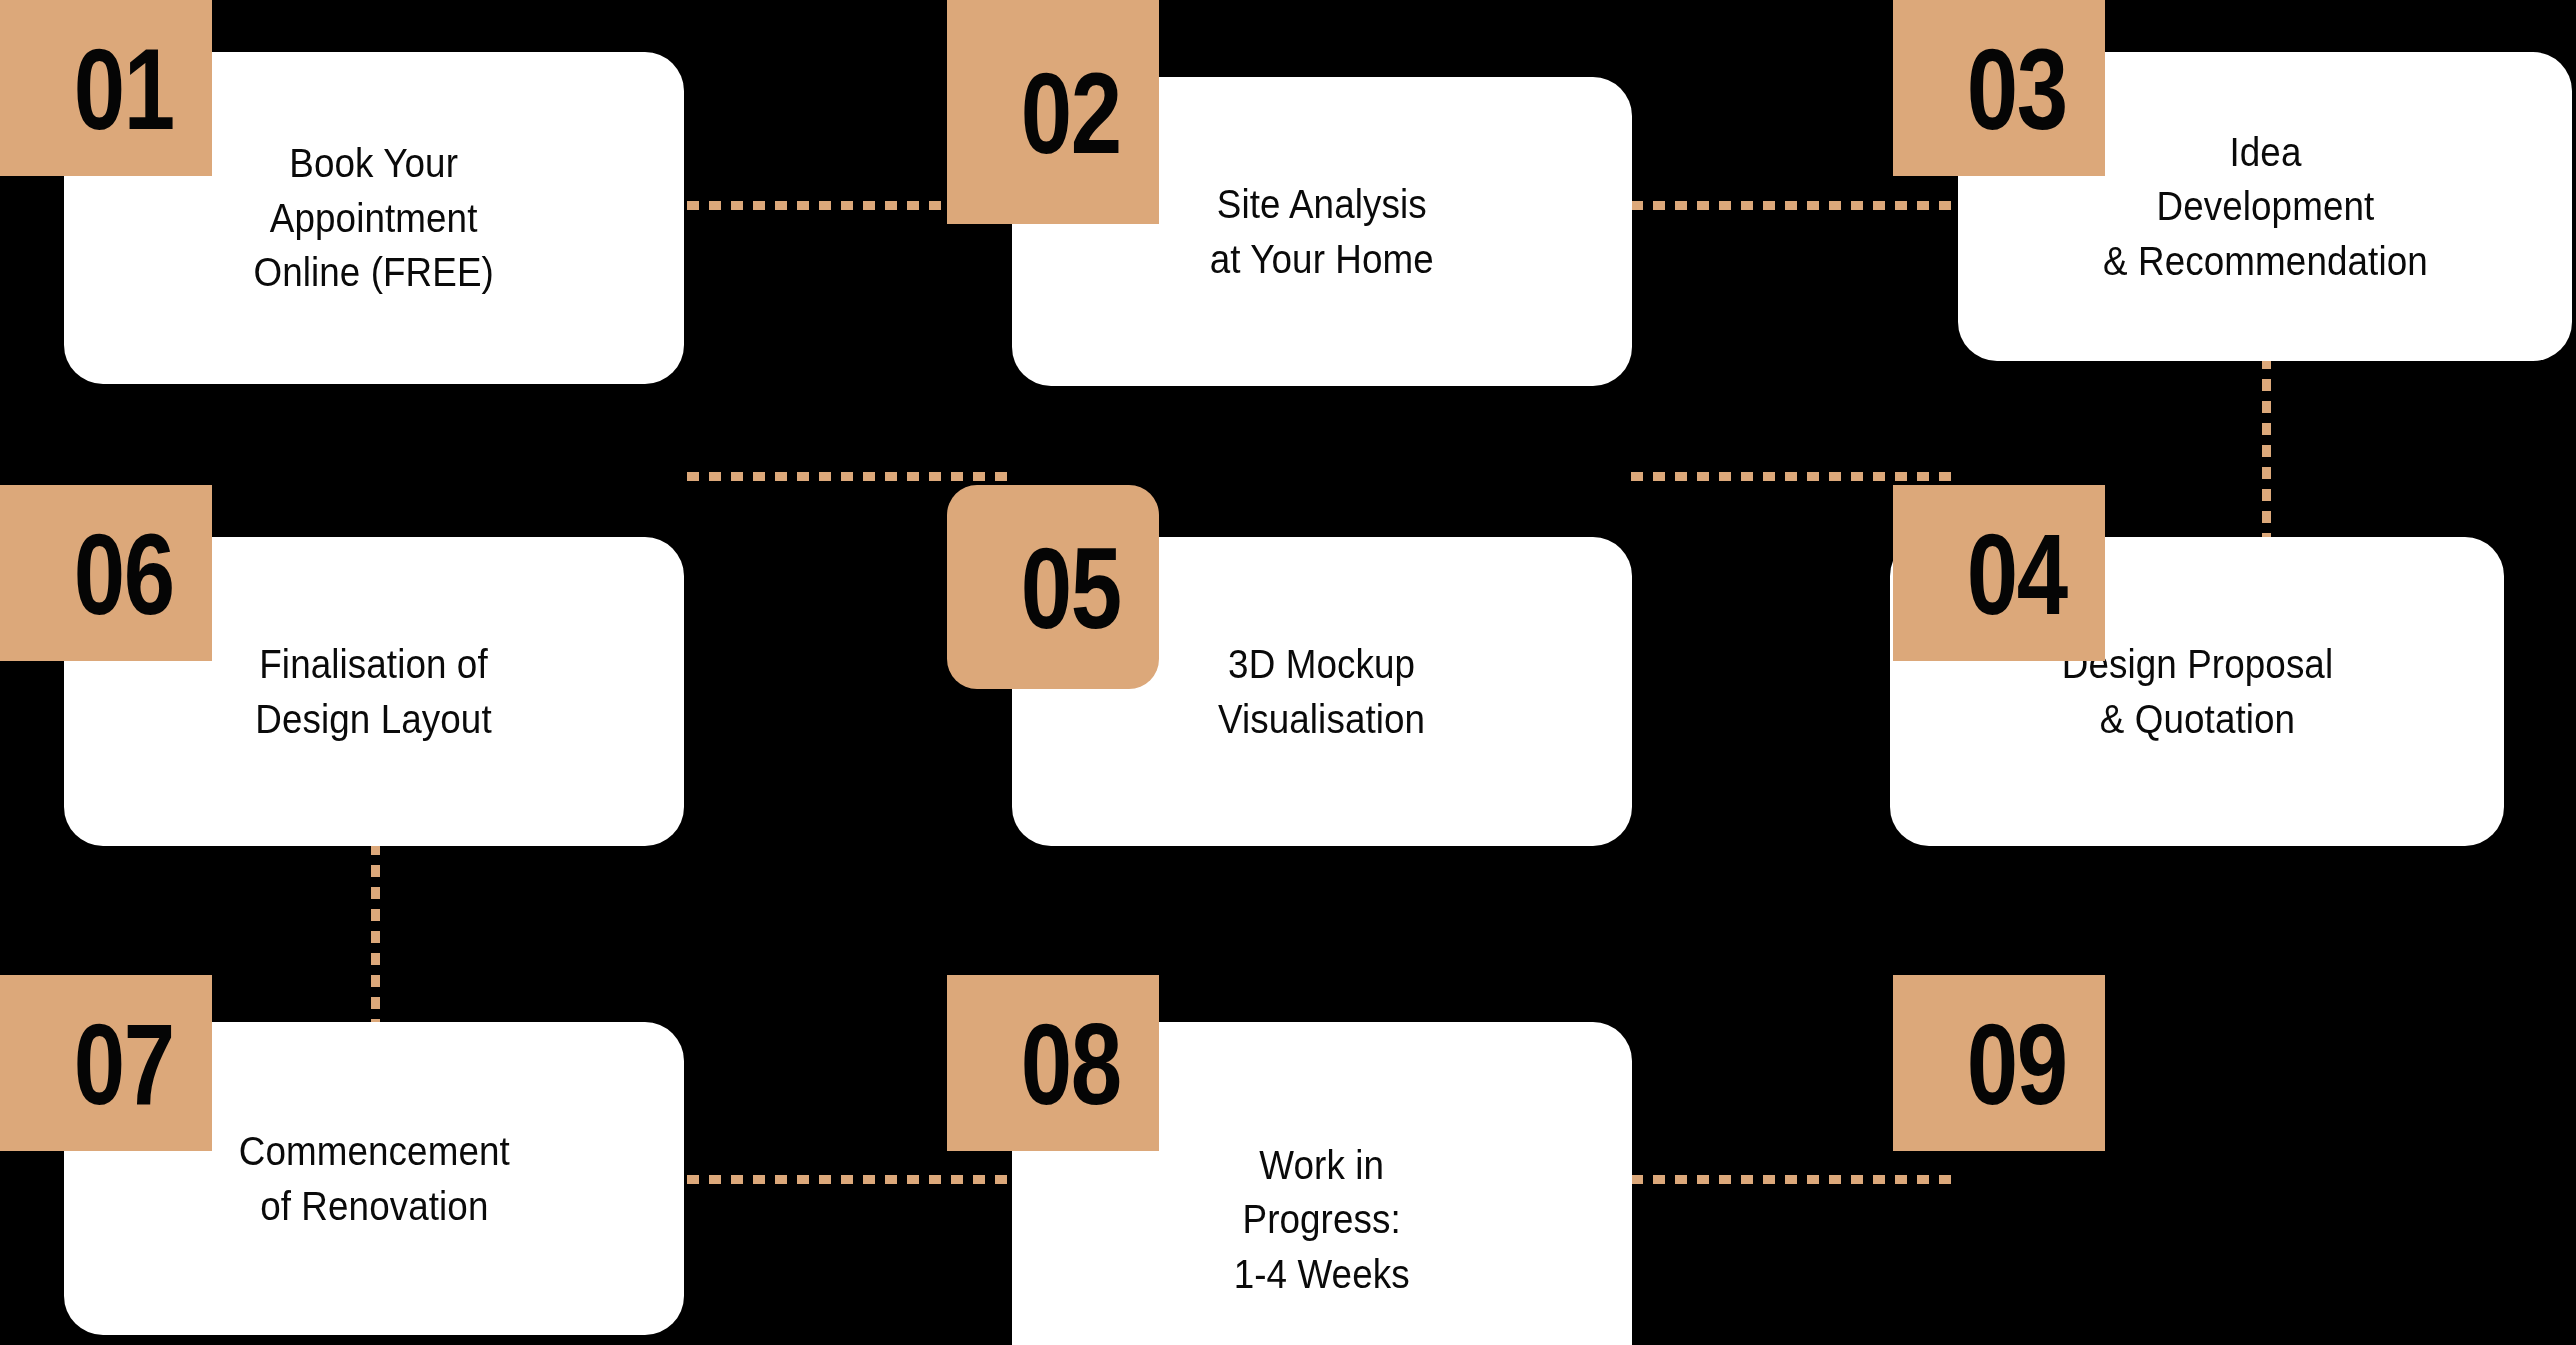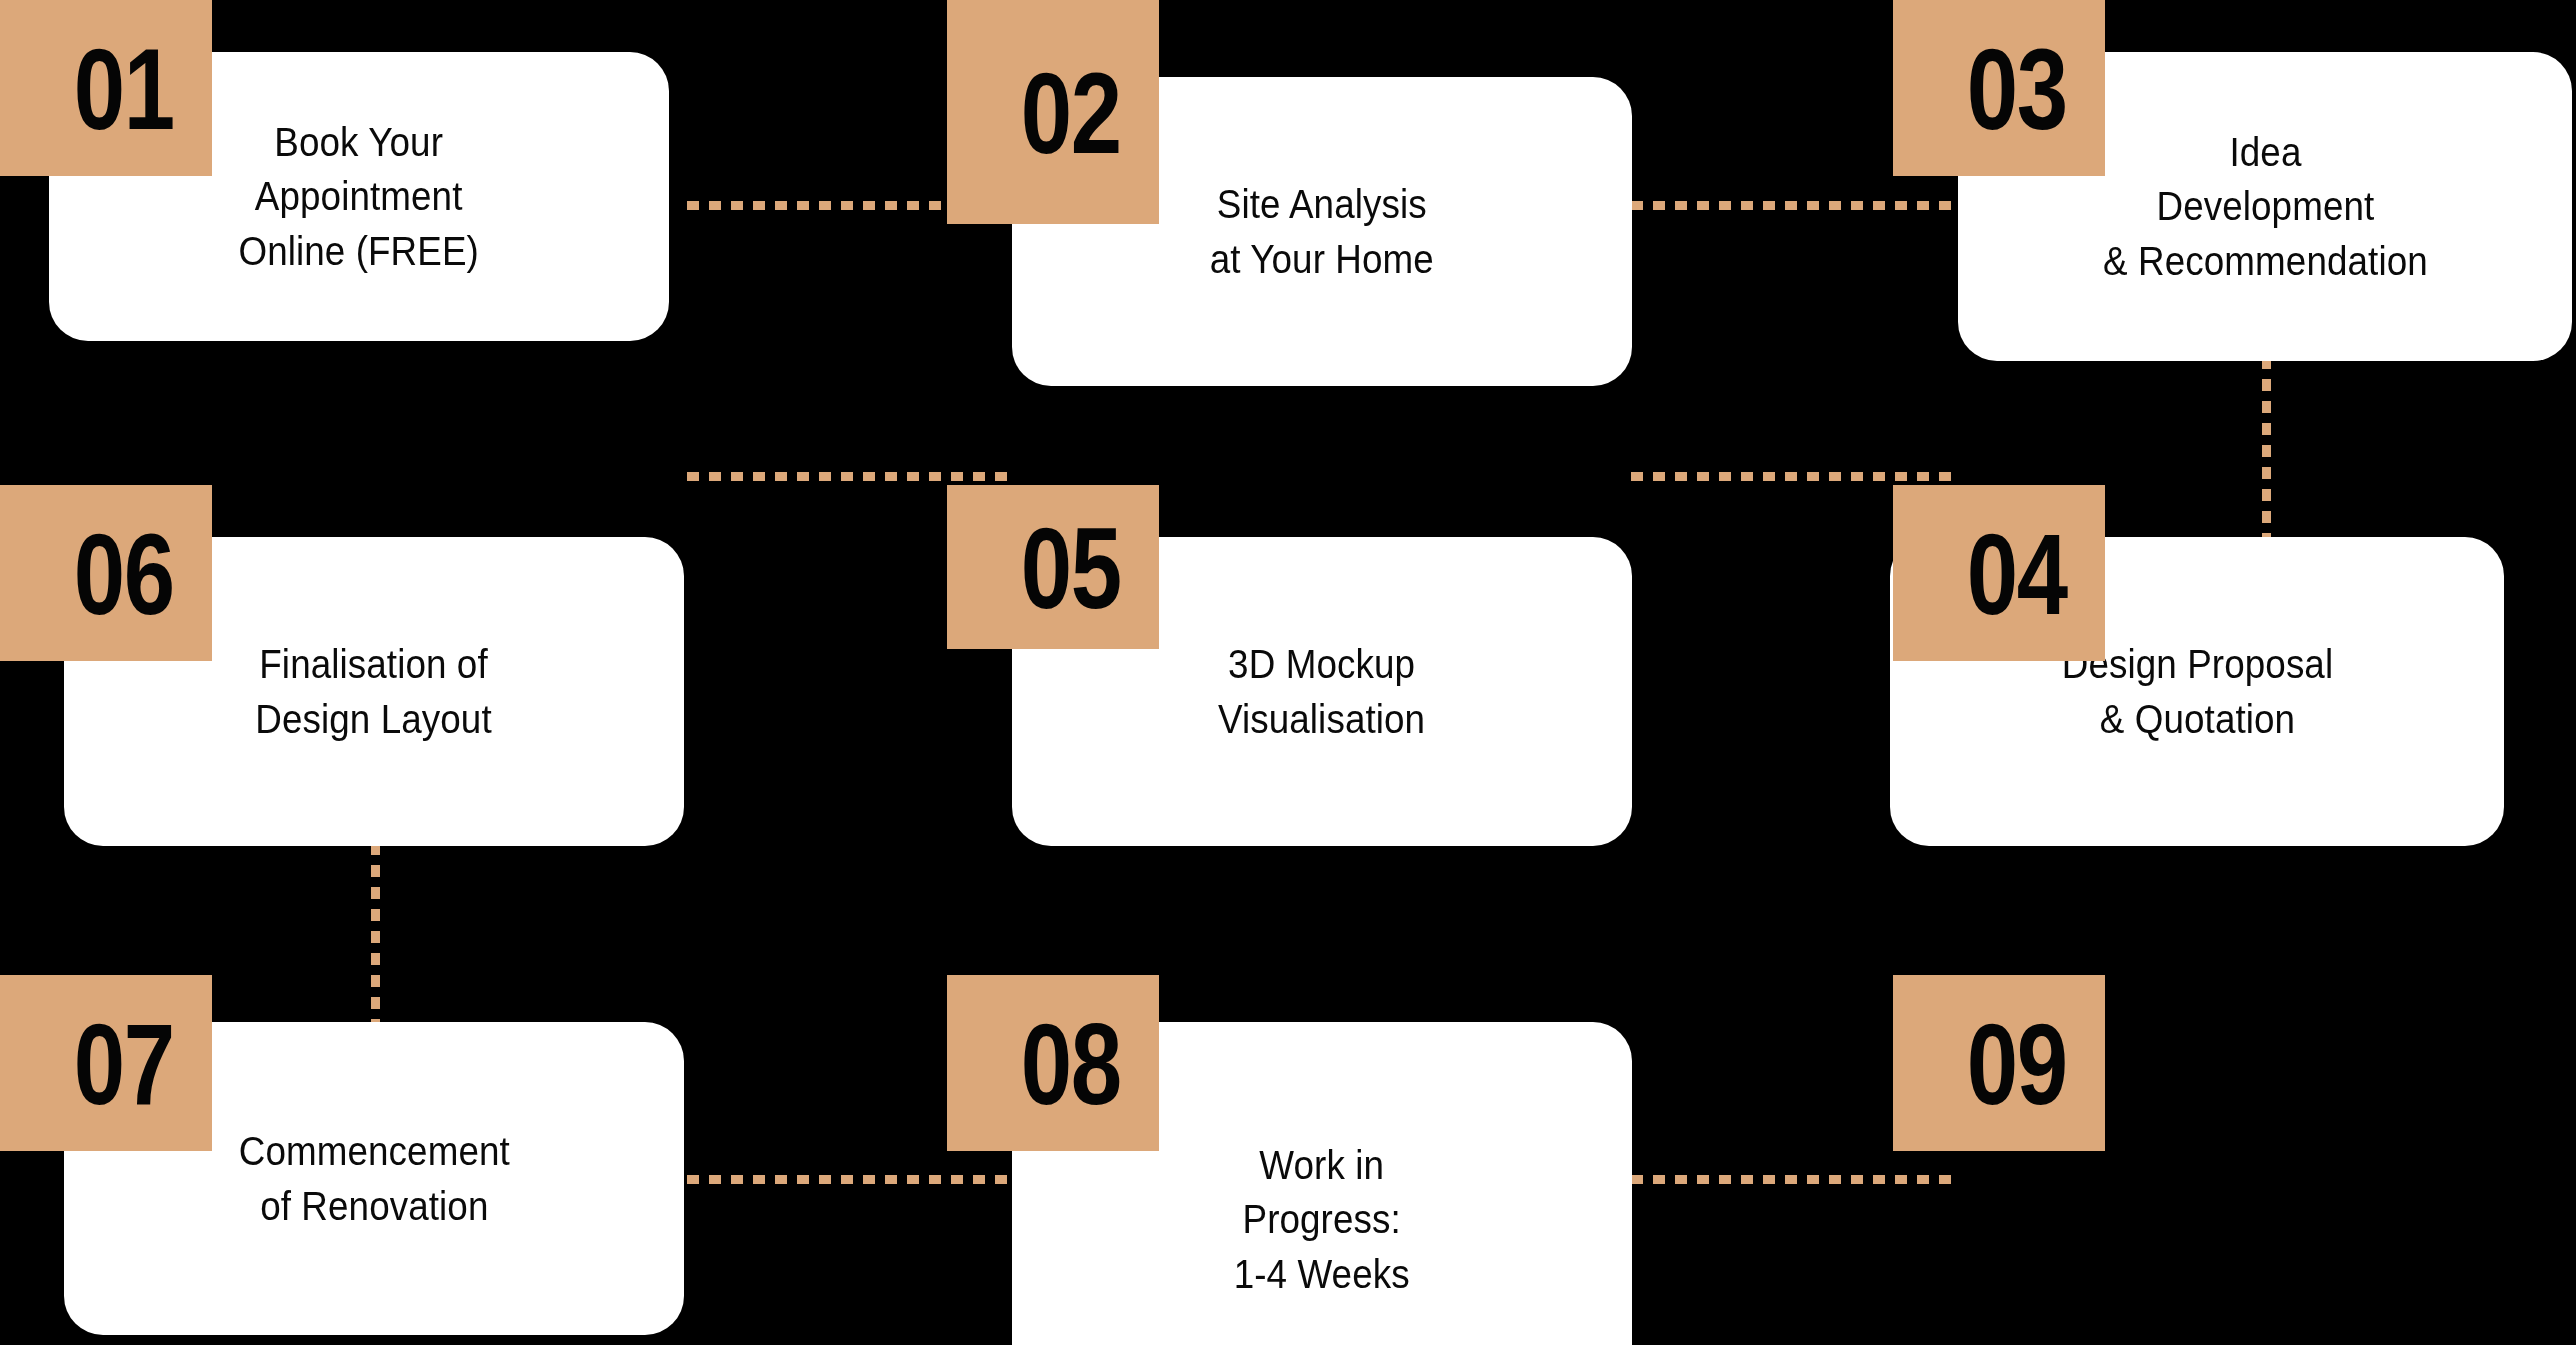--- a/index.html
+++ b/index.html
@@ -88,21 +88,21 @@
 
   <div class="conn conn-h" style="left:687px; top:201px; width:326px;"></div>
   <div class="conn conn-h" style="left:1631px; top:201px; width:328px;"></div>
   <div class="conn conn-v" style="left:2262px; top:357px; width:8.6px; height:182px;"></div>
   <div class="conn conn-h" style="left:1631px; top:472px; width:328px;"></div>
   <div class="conn conn-h" style="left:687px; top:472px; width:326px;"></div>
   <div class="conn conn-v" style="left:371px; top:843px; width:8.6px; height:182px;"></div>
   <div class="conn conn-h" style="left:687px; top:1175px; width:326px;"></div>
   <div class="conn conn-h" style="left:1631px; top:1175px; width:328px;"></div>
 
-  <div class="step-card" style="left:49px; top:52px; width:620px; height:289px;">
+  <div class="step-card" style="left:64px; top:52px; width:620px; height:332px;">
     <div class="step-label">Book Your
 Appointment
 Online (FREE)</div>
   </div>
   <div class="step-badge" style="left:0px; top:0px; width:176px; height:176px;">
     <span class="badge-num">01</span>
   </div>
 
   <div class="step-card" style="left:1012px; top:64px; width:620px; height:309px;margin-top:13px;">
     <div class="step-label">Site Analysis
@@ -126,21 +126,21 @@
 Design Layout</div>
   </div>
   <div class="step-badge" style="left:0px; top:485px; width:176px; height:176px;">
     <span class="badge-num">06</span>
   </div>
 
   <div class="step-card" style="left:1012px; top:537px; width:620px; height:309px;">
     <div class="step-label">3D Mockup
 Visualisation</div>
   </div>
-  <div class="step-badge" style="left:947px; top:485px; width:176px; height:164px;">
+  <div class="step-badge" style="left:947px; top:485px; width:176px; height:204px;border-radius:30px;">
     <span class="badge-num">05</span>
   </div>
 
   <div class="step-card" style="left:1890px; top:537px; width:614px; height:309px;">
     <div class="step-label">Design Proposal
 &amp; Quotation</div>
   </div>
   <div class="step-badge" style="left:1893px; top:485px; width:176px; height:176px;">
     <span class="badge-num">04</span>
   </div>

